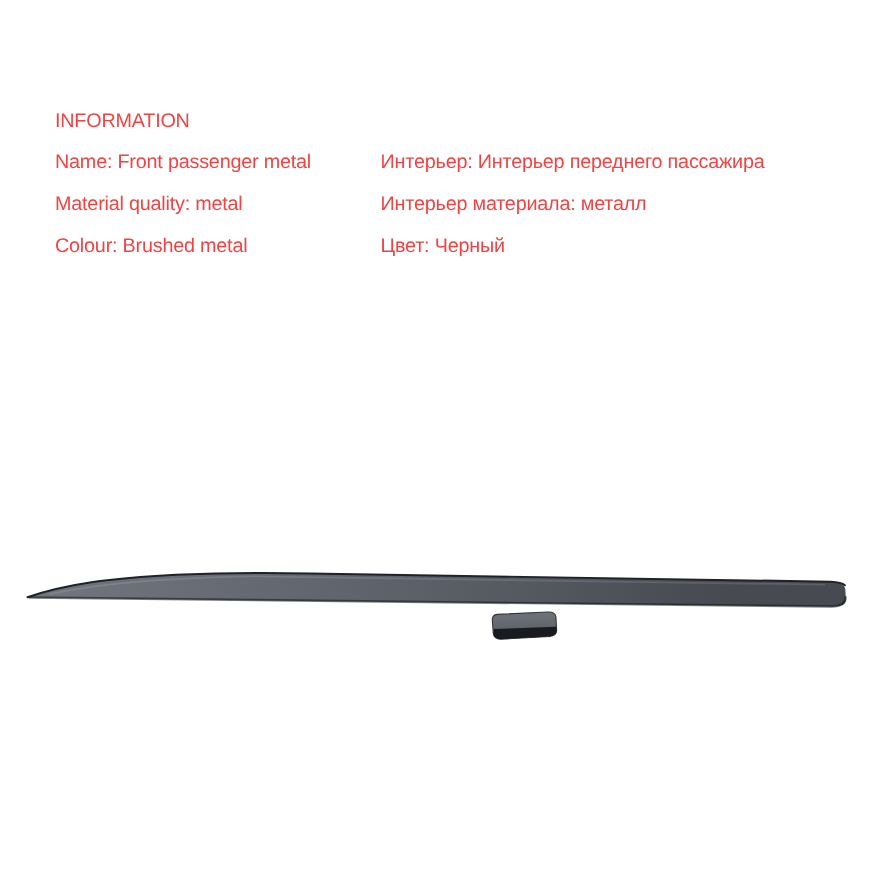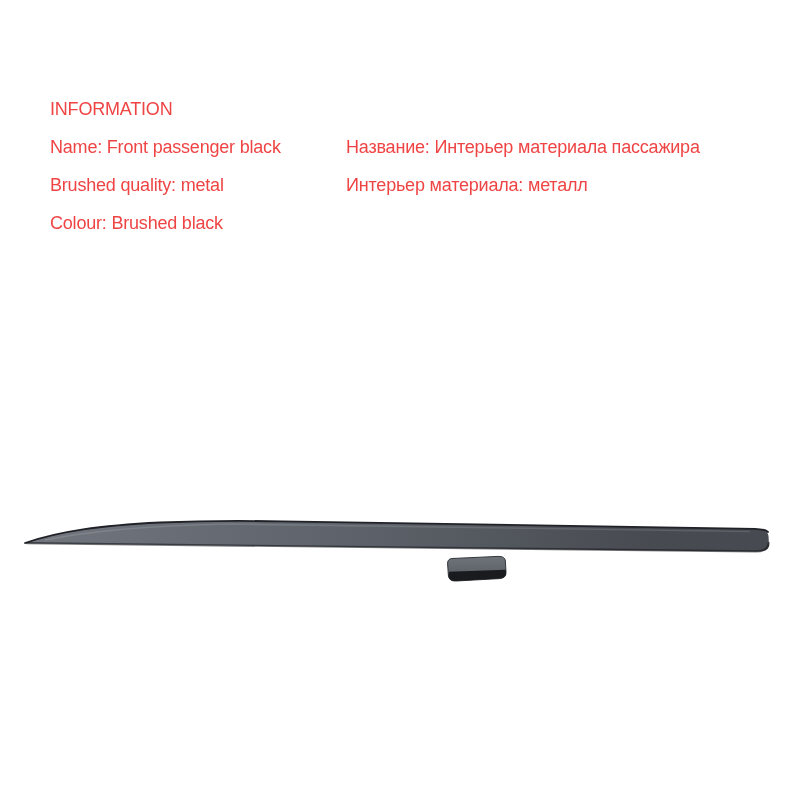--- a/index.html
+++ b/index.html
@@ -43,29 +43,30 @@
 </head>
 <body>
 
 <main>
 
   <section class="info-table">
     <div class="info-row">
       <span class="cell">INFORMATION</span>
     </div>
     <div class="info-row">
-      <span class="cell">Name: Front passenger black</span>
-      <span class="cell">Название: Интерьер материала пассажира</span>
+      <span class="cell">Name: Front passenger metal</span>
+      <span class="cell">Интерьер: Интерьер переднего пассажира</span>
     </div>
     <div class="info-row">
-      <span class="cell">Brushed quality: metal</span>
+      <span class="cell">Material quality: metal</span>
       <span class="cell">Интерьер материала: металл</span>
     </div>
     <div class="info-row">
-      <span class="cell">Colour: Brushed black</span>
+      <span class="cell">Colour: Brushed metal</span>
+      <span class="cell">Цвет: Черный</span>
     </div>
   </section>
 
   <svg class="product-photo" viewBox="0 0 800 100" xmlns="http://www.w3.org/2000/svg">
     <defs>
       <linearGradient id="stripGrad" x1="0" y1="0" x2="1" y2="0">
         <stop offset="0" stop-color="#72777f"></stop>
         <stop offset="0.45" stop-color="#5d626a"></stop>
         <stop offset="0.85" stop-color="#474a50"></stop>
         <stop offset="1" stop-color="#474a50"></stop>

